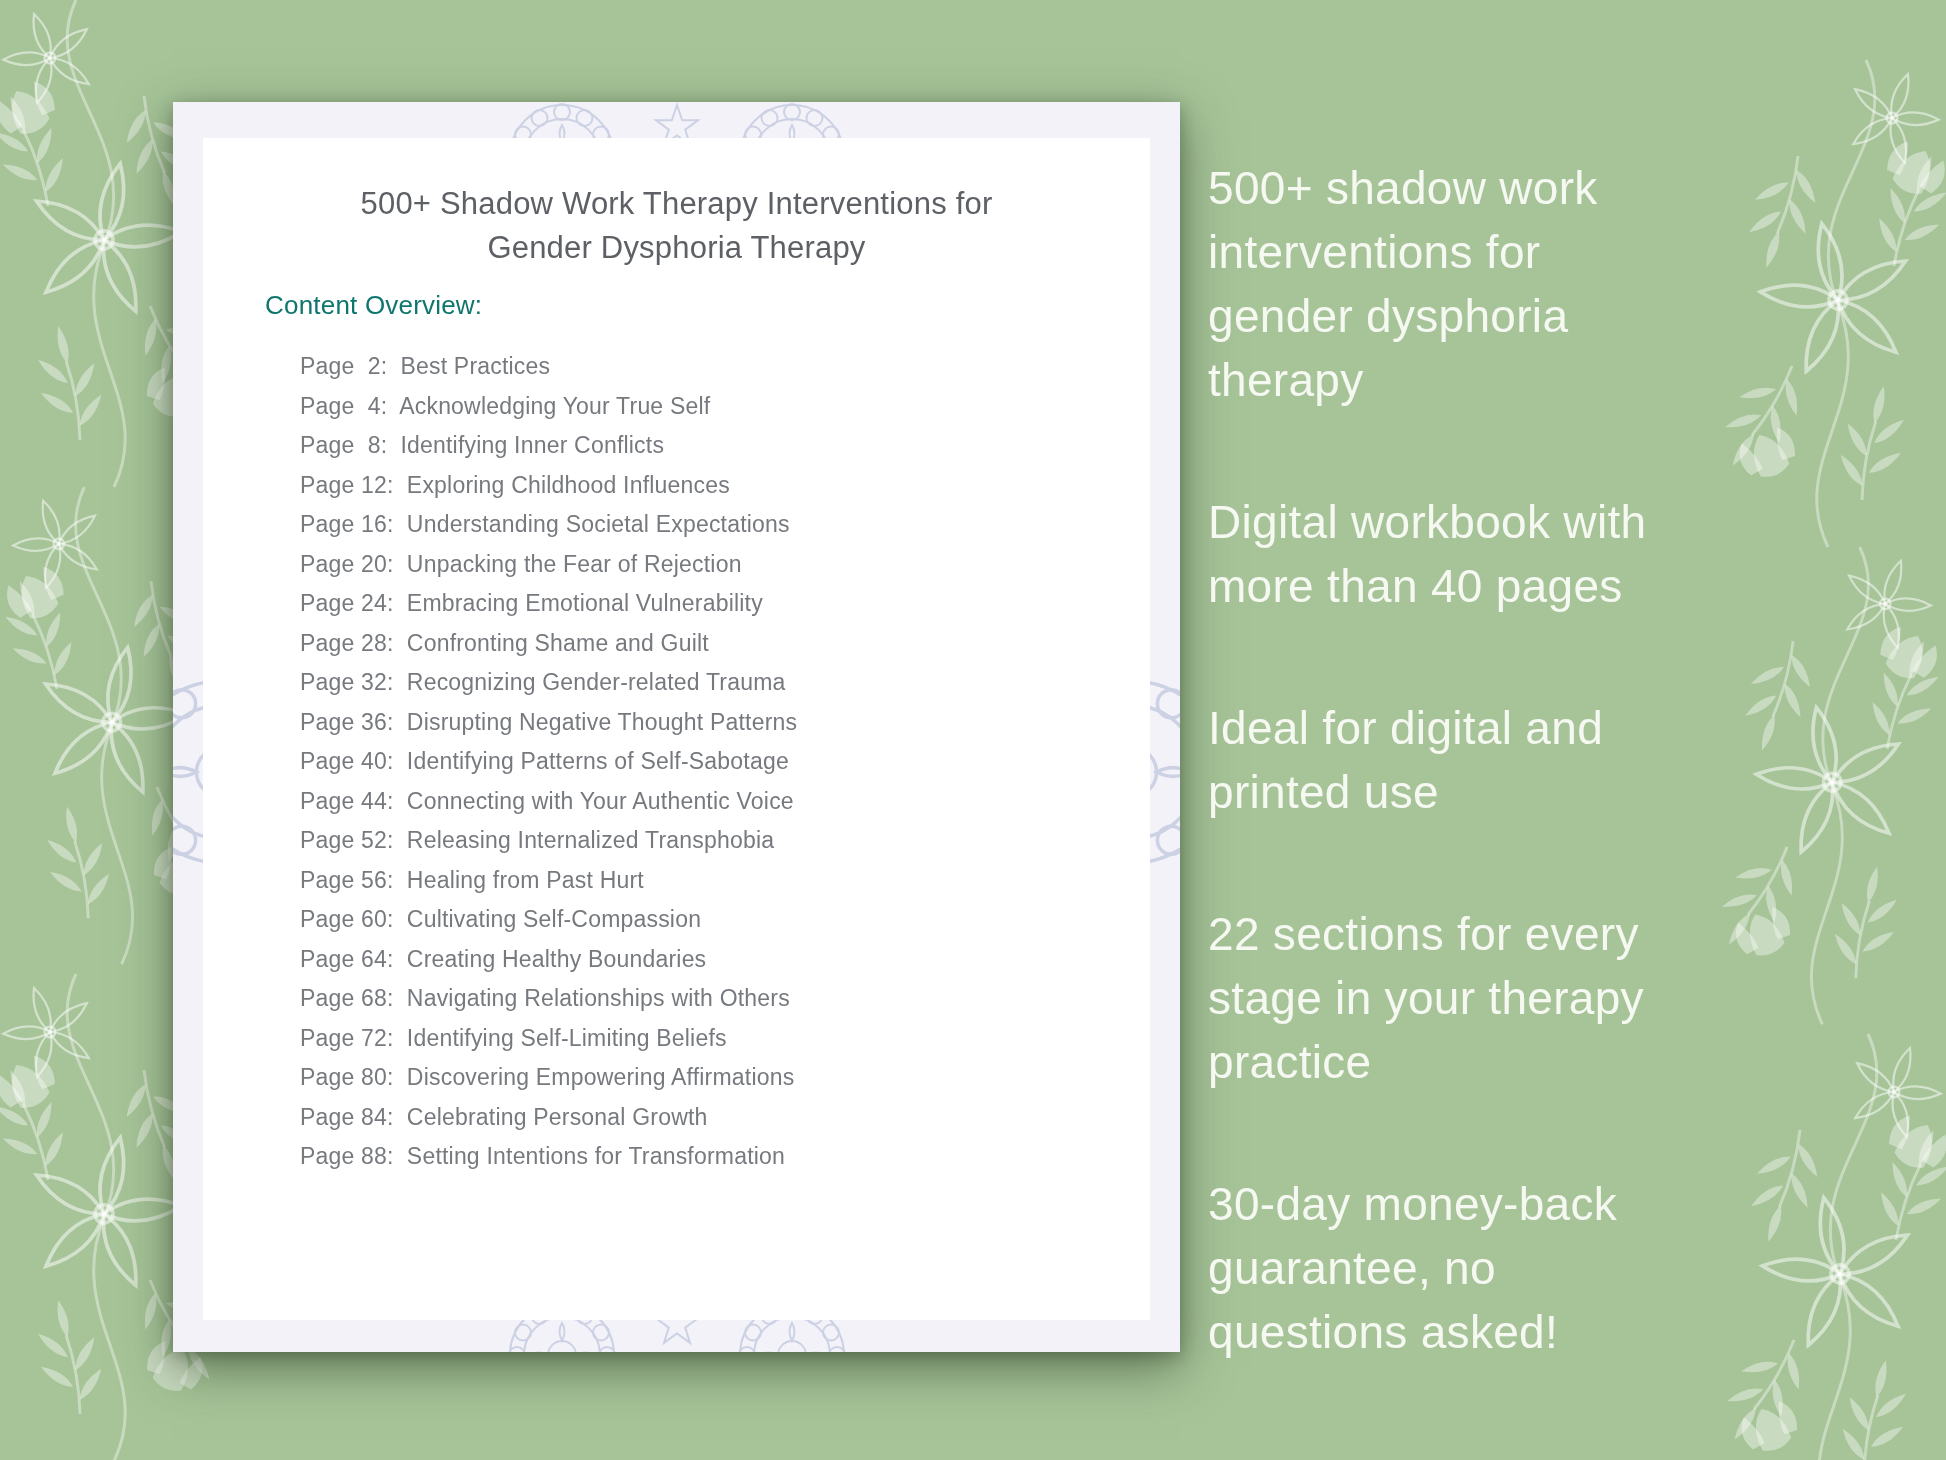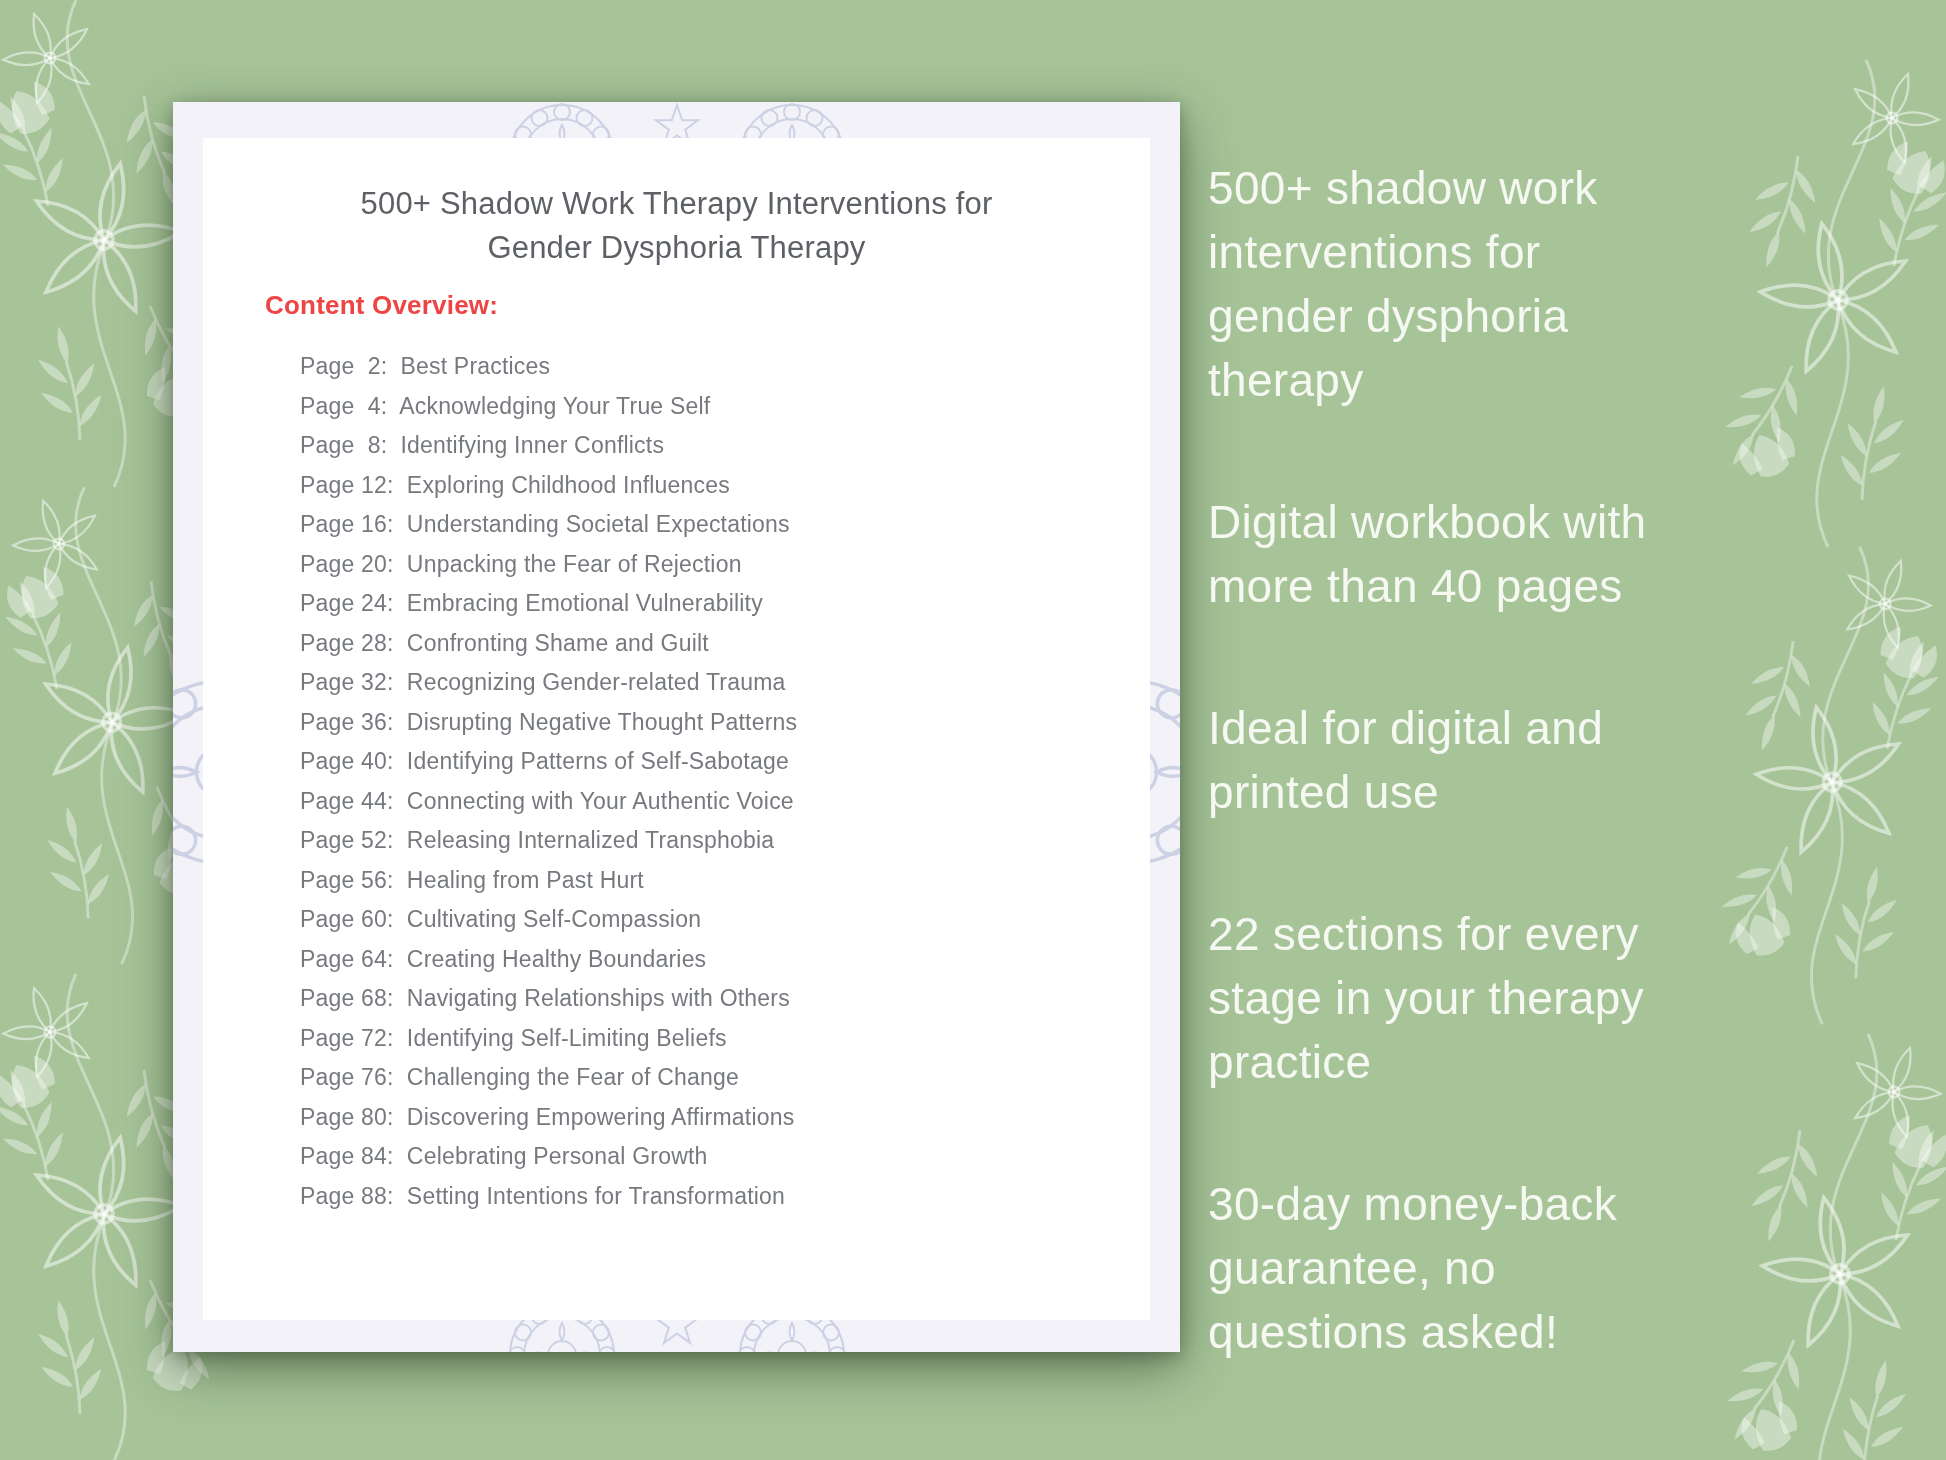--- a/index.html
+++ b/index.html
@@ -45,21 +45,21 @@
   .doc-page{
     position:absolute;left:30px;top:36px;right:30px;bottom:32px;
     background:var(--page_white);
   }
   .doc-title{
     margin:44px 40px 0;text-align:center;
     font-size:31px;line-height:44px;font-weight:500;
     color:var(--doc_heading);letter-spacing:.2px;
   }
   .overview{
-    margin:20px 0 0 62px;font-size:26px;color:#ef4444;letter-spacing:.2px;font-weight:bold;
+    margin:20px 0 0 62px;font-size:26px;color:#0f766e;letter-spacing:.2px;
   }
   .toc{
     margin:26px 0 0 97px;padding:0;list-style:none;
     font-size:23px;color:var(--doc_text);letter-spacing:.2px;
   }
   .toc li{line-height:39.5px;white-space:pre;}
 
   .benefits{position:absolute;left:1208px;top:156px;width:700px;}
   .benefit{
     margin:0 0 78px 0;font-size:46px;line-height:64px;font-weight:300;
@@ -208,21 +208,20 @@
           <li class="toc-item">Page 56:  Healing from Past Hurt</li>
 
           <li class="toc-item">Page 60:  Cultivating Self-Compassion</li>
 
           <li class="toc-item">Page 64:  Creating Healthy Boundaries</li>
 
           <li class="toc-item">Page 68:  Navigating Relationships with Others</li>
 
           <li class="toc-item">Page 72:  Identifying Self-Limiting Beliefs</li>
 
-          <li class="toc-item">Page 76:  Challenging the Fear of Change</li>
 
           <li class="toc-item">Page 80:  Discovering Empowering Affirmations</li>
 
           <li class="toc-item">Page 84:  Celebrating Personal Growth</li>
 
           <li class="toc-item">Page 88:  Setting Intentions for Transformation</li>
 
         </ul>
     </div>
   </div>

